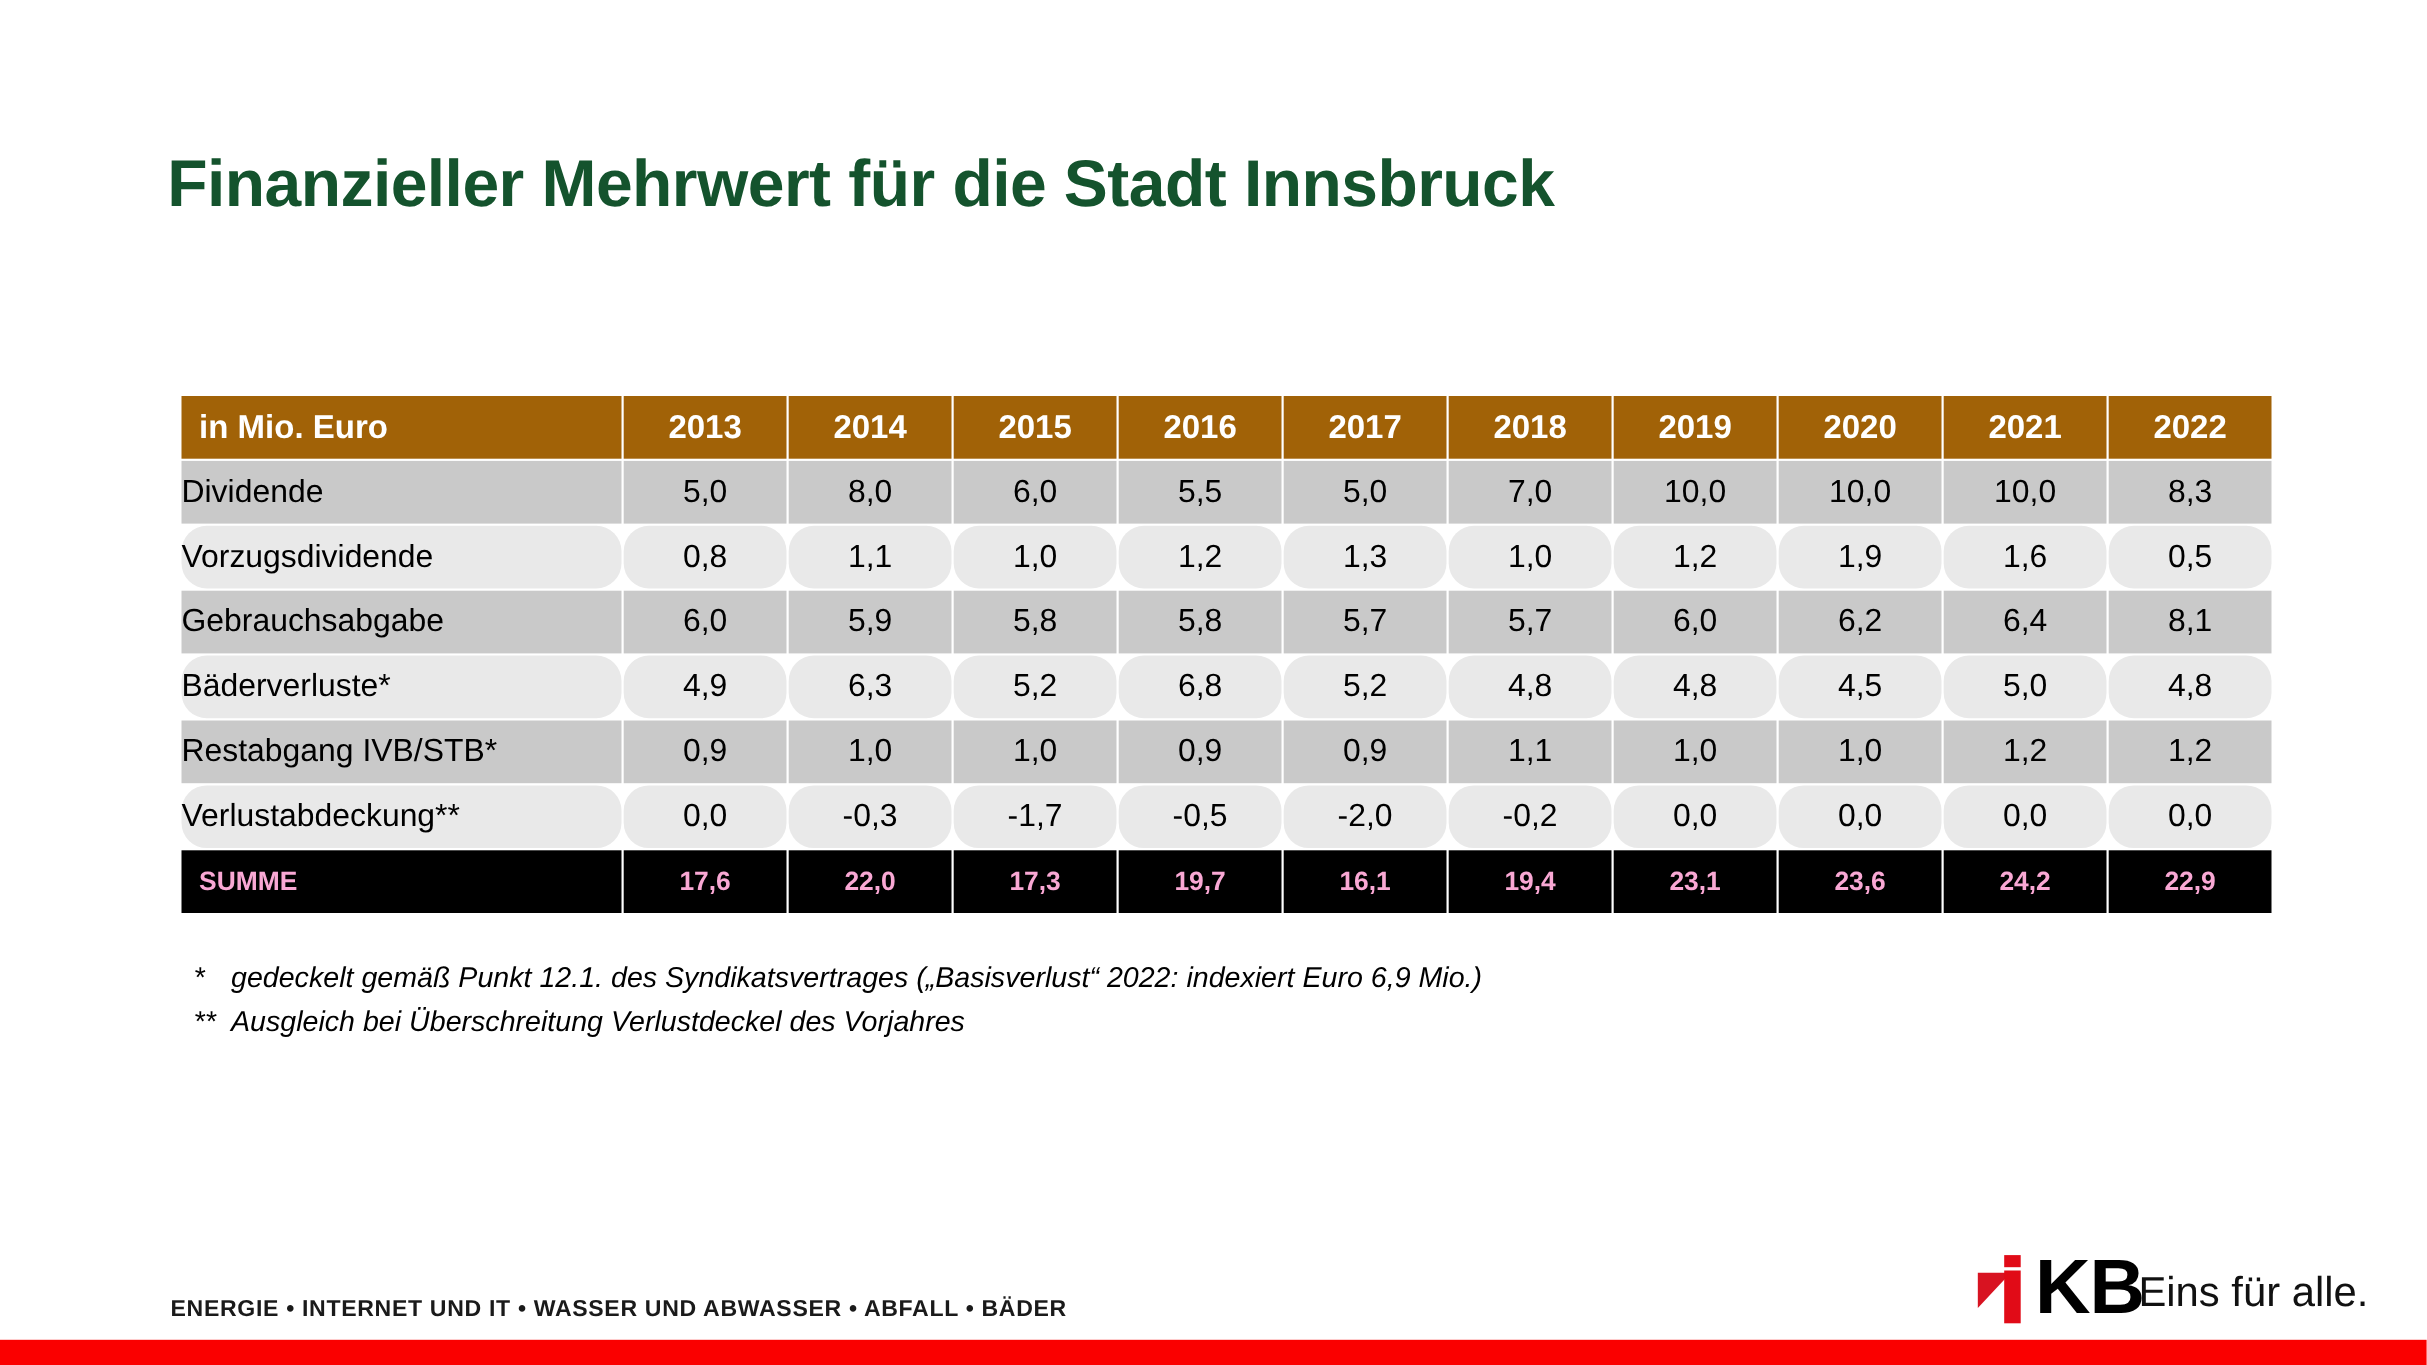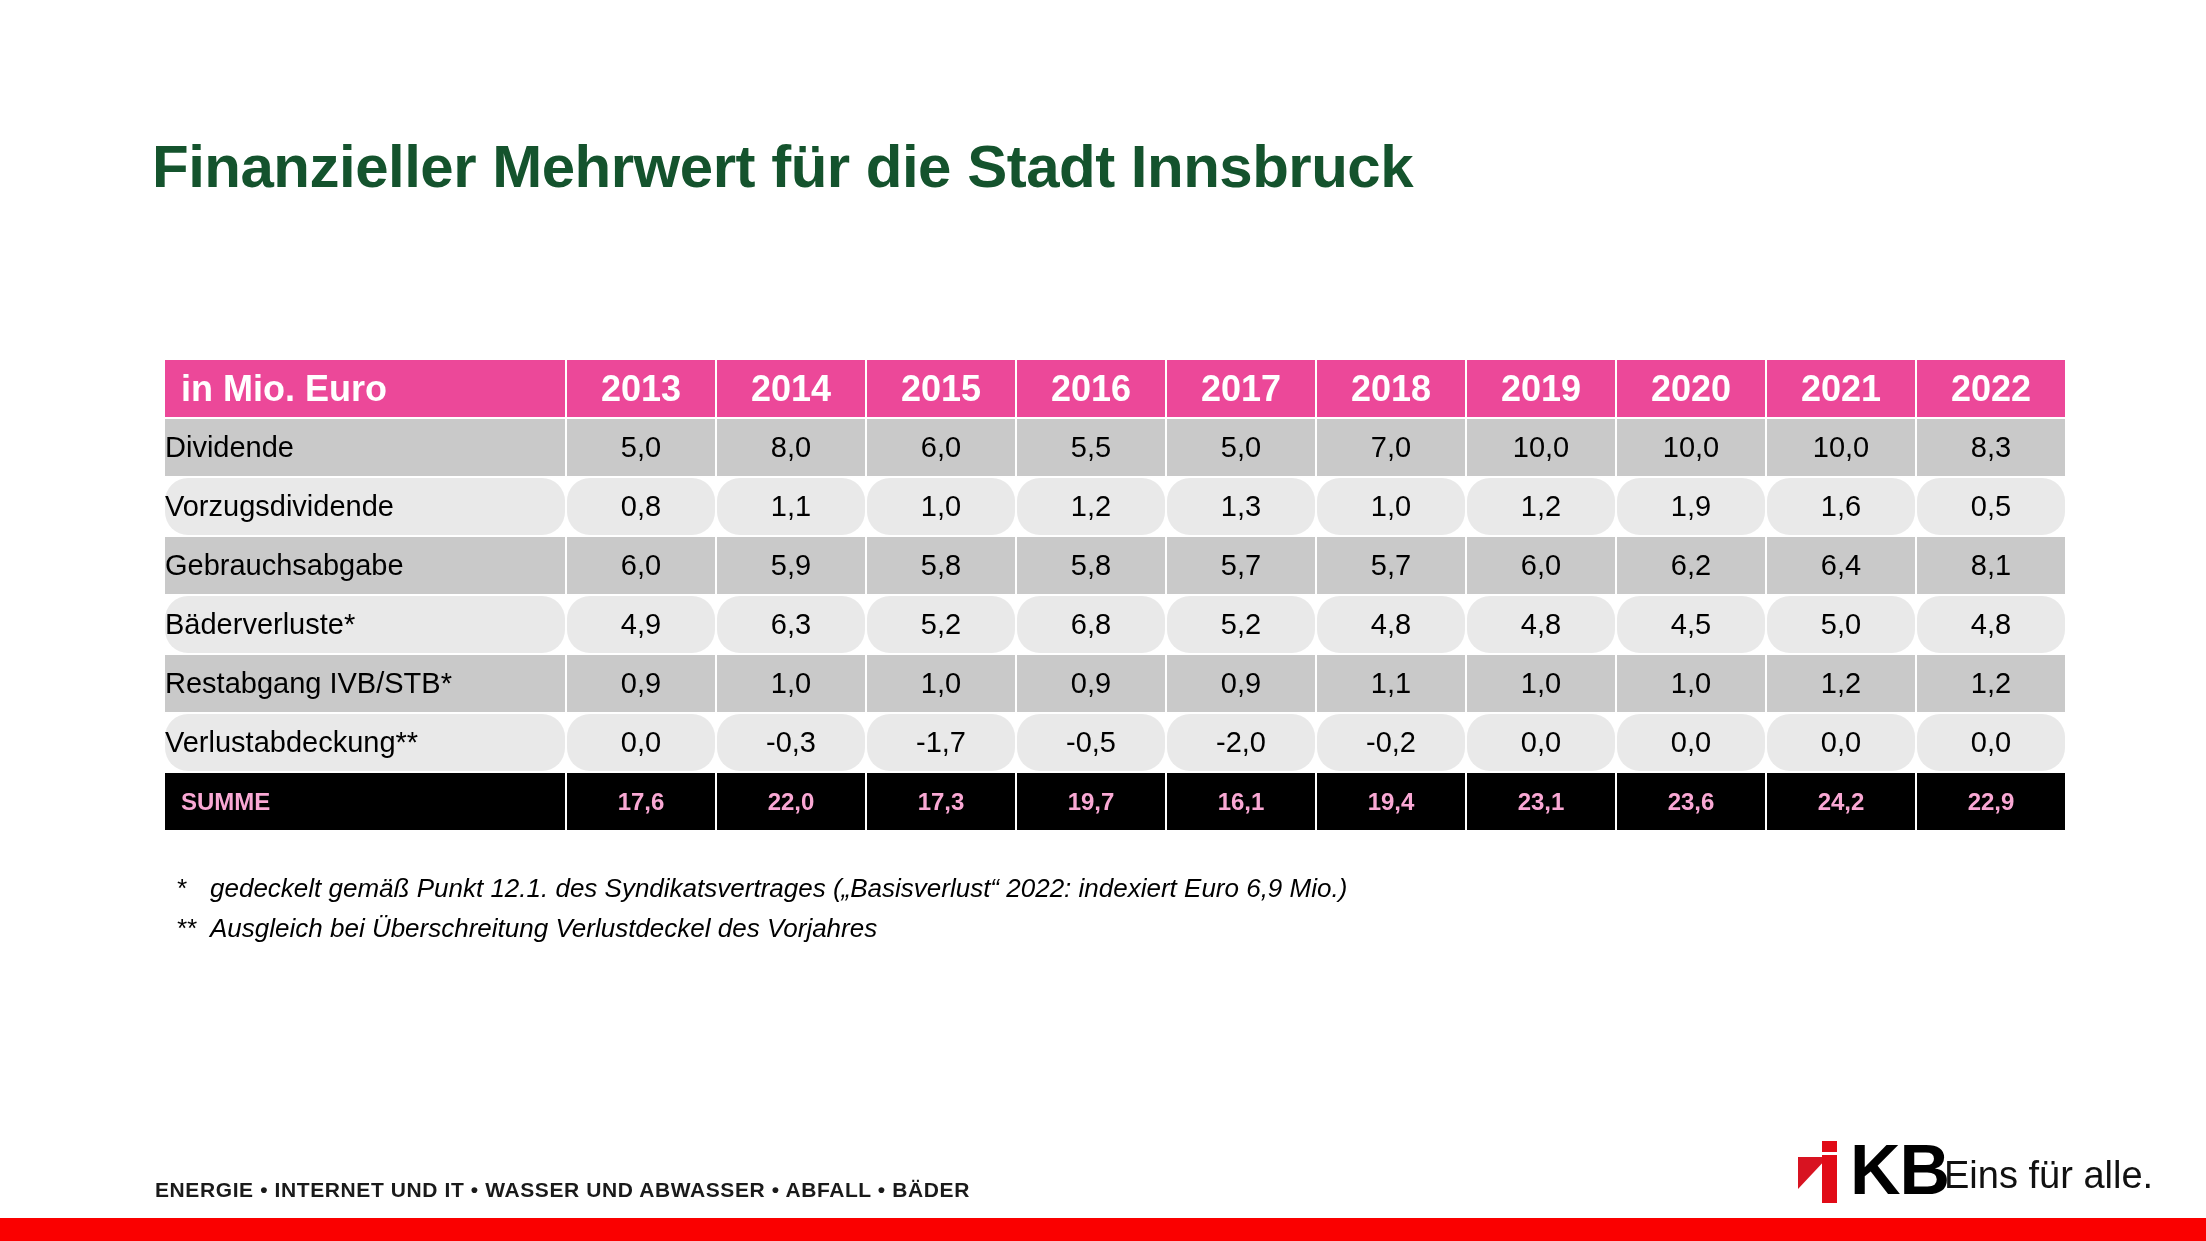--- a/index.html
+++ b/index.html
@@ -46,24 +46,24 @@
     vertical-align: middle;
     font-size: 29px;
     font-weight: normal;
     color: #000000;
   }
   col.label-col { width: 400px; }
   col.year-col  { width: 148px; }
 
   
   tr.head-row th {
-    background: #ec4899;
+    background: #a16207;
     color: #ffffff;
     font-weight: bold;
-    font-size: 36px;
+    font-size: 30px;
   }
   tr.head-row th.label-cell {
     text-align: left;
     padding-left: 16px;
   }
   tr.head-row th.val-cell {
     text-align: center;
   }
 
   

